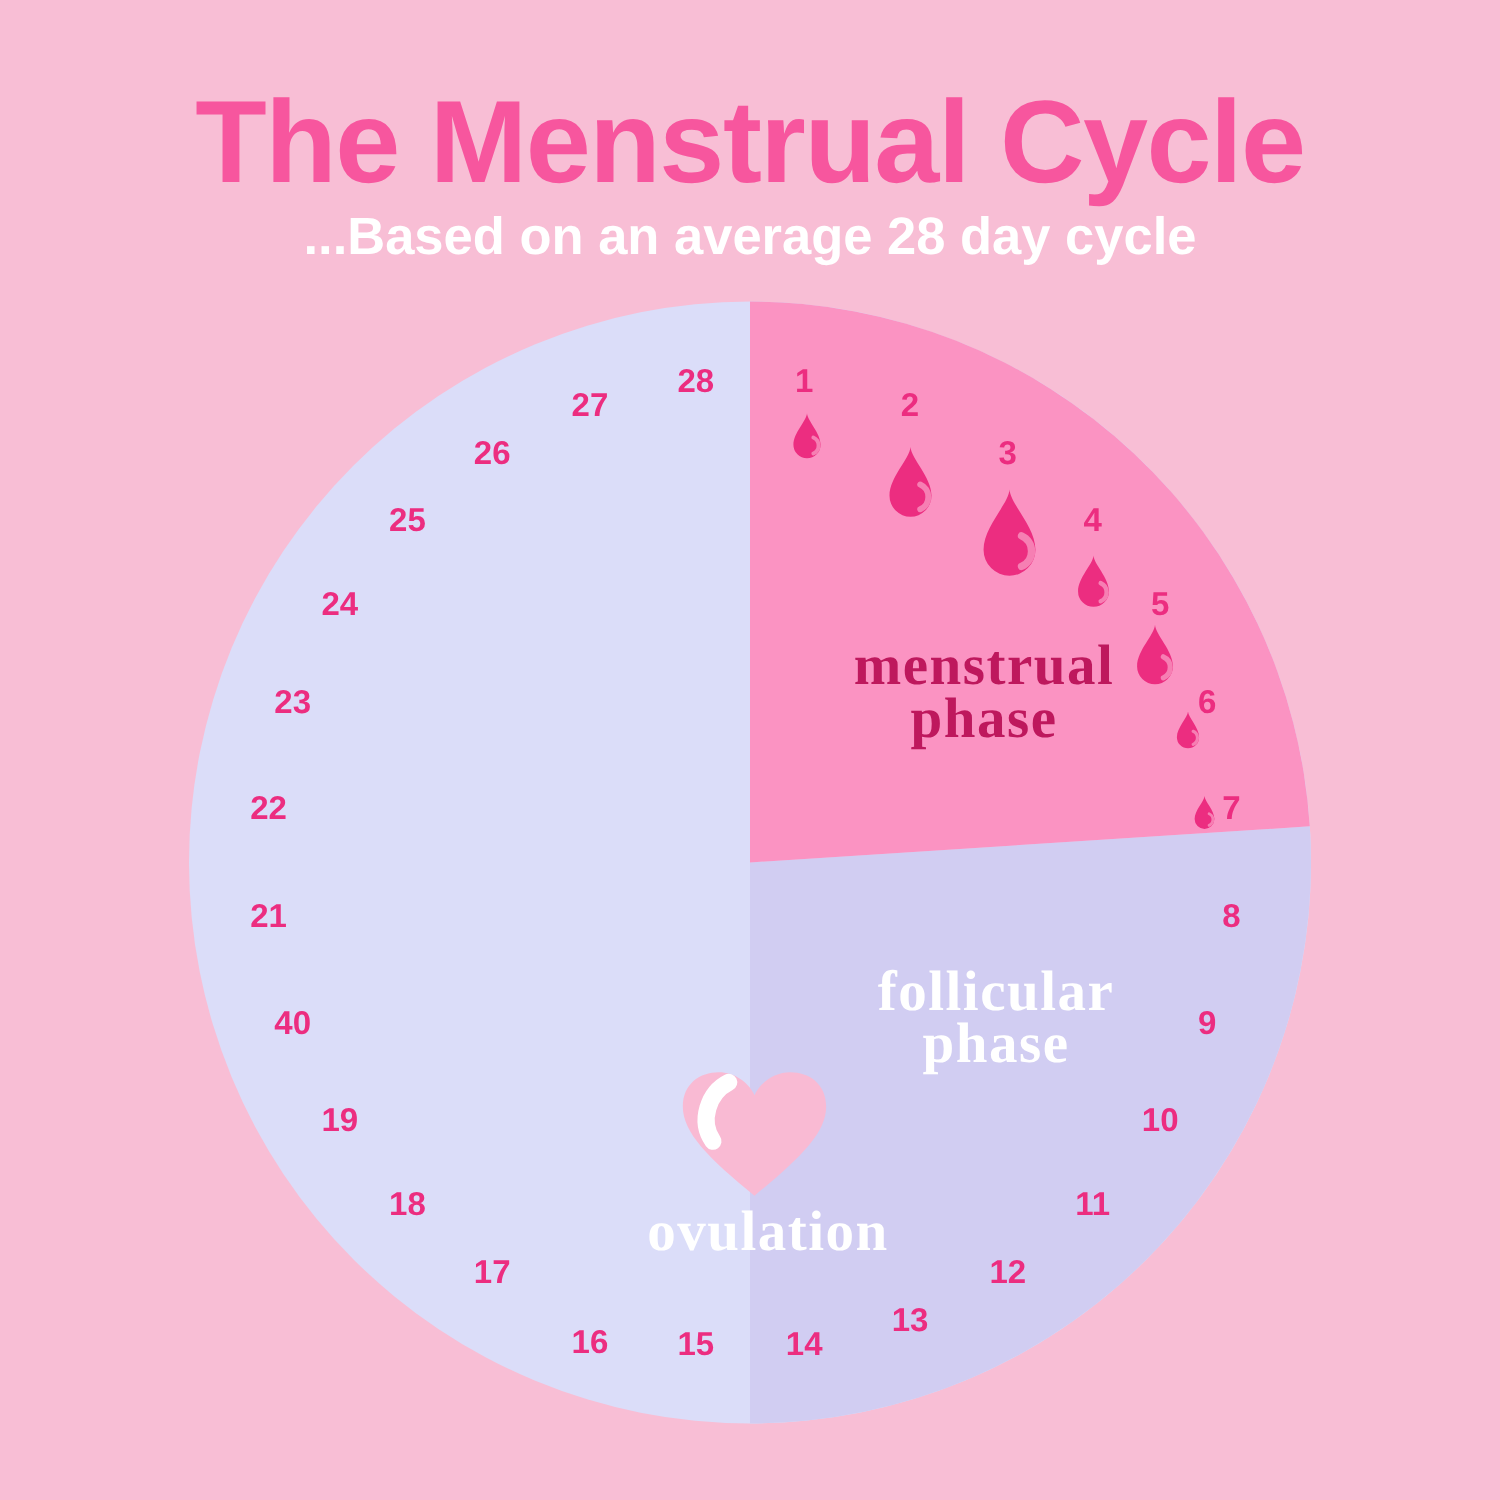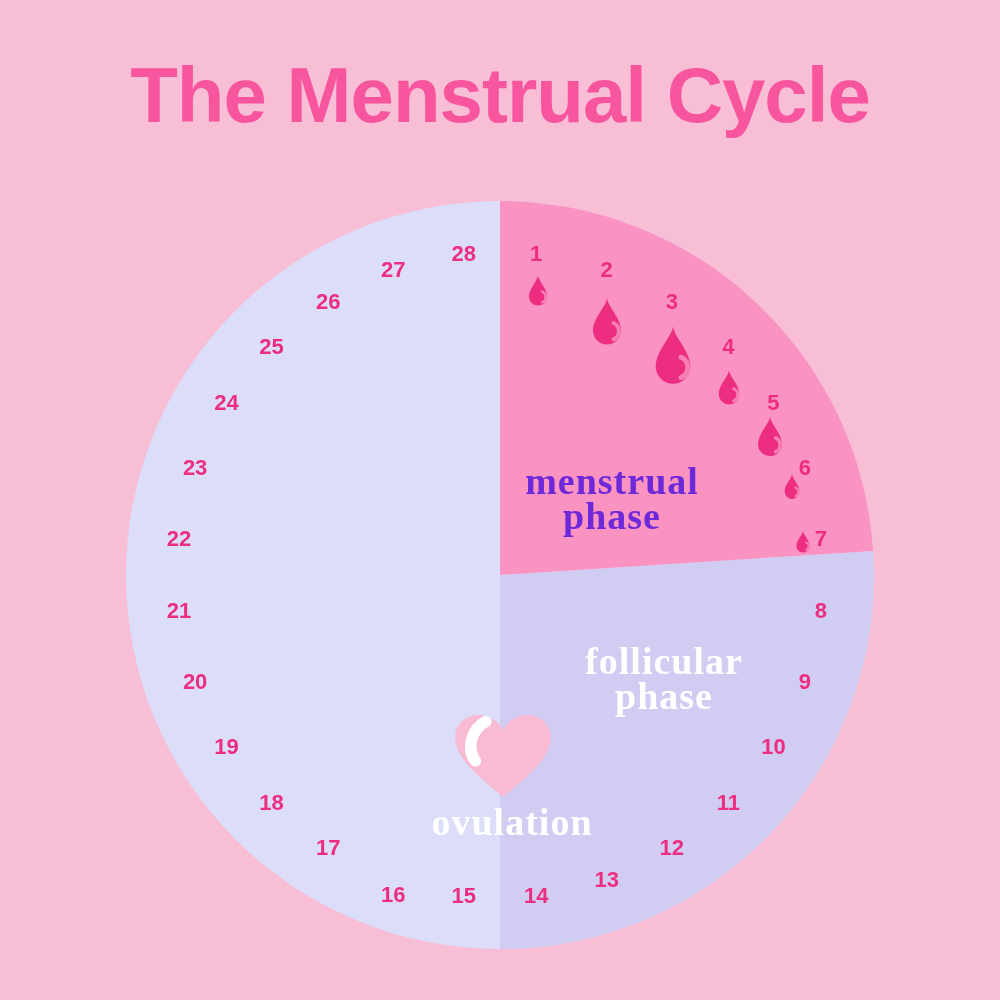--- a/index.html
+++ b/index.html
@@ -28,33 +28,34 @@
   }
   .drop{transform:translate(-50%,-50%);}
   svg{display:block;}
 </style>
 </head>
 <body style="background: rgb(248, 190, 213);">
 
 <div class="canvas" id="canvas" style="background: rgb(248, 190, 213);">
 
   <div class="abs center page-title" id="title" style="color: rgb(247, 86, 158);">The Menstrual Cycle</div>
+  <div class="abs center page-subtitle" id="subtitle" style="color: rgb(255, 255, 255);">...Based on an average 28 day cycle</div>
 
   <svg class="abs" style="left:0;top:0" width="1000" height="1000" viewBox="0 0 1000 1000">
     <circle id="sector-luteal" cx="500" cy="575" r="374" fill="#DBDDF9"></circle>
     <path id="sector-follicular" d="M500 575 L873.2 550.9 A374 374 0 0 1 500 949 Z" fill="#D1CDF2"></path>
     <path id="sector-menstrual" d="M500 575 L500 201 A374 374 0 0 1 873.2 550.9 Z" fill="#FB93C2"></path>
   </svg>
 
   <svg class="abs" style="left:451px;top:713px" width="104" height="86" viewBox="0 0 104 90">
     <path id="heart-shape" d="M52 88 C20 62 2 44 2 26 C2 10 14 2 27 2 C38 2 48 9 52 18 C56 9 66 2 77 2 C90 2 102 10 102 26 C102 44 84 62 52 88 Z" fill="#F9BAD3"></path>
     <path id="heart-shine" d="M34 9 C20 16 13 36 23 50" fill="none" stroke-width="12" stroke-linecap="round" stroke="#FFFFFF"></path>
   </svg>
 
-  <div class="abs center phase-label" style="left: 612px; top: 462px; color: #6d28d9; margin-top: 37px;">
+  <div class="abs center phase-label" style="left: 656px; top: 462px; color: #be185d;">
     <span>menstrual</span>
     <span>phase</span>
   </div>
   <div class="abs center phase-label" style="left: 664px; top: 679px; color: rgb(255, 255, 255);">
     <span>follicular</span>
     <span>phase</span>
   </div>
   <div class="abs center phase-label" style="left: 512px; top: 822px; color: rgb(255, 255, 255);">ovulation</div>
 
   <div class="abs" style="left:0;top:0" id="drops-layer">
@@ -100,21 +101,21 @@
       <div class="abs day-num" style="left: 773.492px; top: 746.846px; color: rgb(236, 45, 128);">10</div>
       <div class="abs day-num" style="left: 728.395px; top: 803.395px; color: rgb(236, 45, 128);">11</div>
       <div class="abs day-num" style="left: 671.846px; top: 848.492px; color: rgb(236, 45, 128);">12</div>
       <div class="abs day-num" style="left: 606.68px; top: 879.874px; color: rgb(236, 45, 128);">13</div>
       <div class="abs day-num" style="left: 536.165px; top: 895.969px; color: rgb(236, 45, 128);">14</div>
       <div class="abs day-num" style="left: 463.835px; top: 895.969px; color: rgb(236, 45, 128);">15</div>
       <div class="abs day-num" style="left: 393.32px; top: 879.874px; color: rgb(236, 45, 128); margin-top: 15px;">16</div>
       <div class="abs day-num" style="left: 328.154px; top: 848.492px; color: rgb(236, 45, 128);">17</div>
       <div class="abs day-num" style="left: 271.605px; top: 803.395px; color: rgb(236, 45, 128);">18</div>
       <div class="abs day-num" style="left: 226.508px; top: 746.846px; color: rgb(236, 45, 128);">19</div>
-      <div class="abs day-num" style="left: 195.126px; top: 681.68px; color: rgb(236, 45, 128);">20</div>
+      <div class="abs day-num" style="left: 195.126px; top: 681.68px; color: rgb(236, 45, 128);">40</div>
       <div class="abs day-num" style="left: 179.031px; top: 611.165px; color: rgb(236, 45, 128);">21</div>
       <div class="abs day-num" style="left: 179.031px; top: 538.835px; color: rgb(236, 45, 128);">22</div>
       <div class="abs day-num" style="left: 195.126px; top: 468.32px; color: rgb(236, 45, 128);">23</div>
       <div class="abs day-num" style="left: 226.508px; top: 403.154px; color: rgb(236, 45, 128);">24</div>
       <div class="abs day-num" style="left: 271.605px; top: 346.605px; color: rgb(236, 45, 128);">25</div>
       <div class="abs day-num" style="left: 328.154px; top: 301.508px; color: rgb(236, 45, 128);">26</div>
       <div class="abs day-num" style="left: 393.32px; top: 270.126px; color: rgb(236, 45, 128);">27</div>
       <div class="abs day-num" style="left: 463.835px; top: 254.031px; color: rgb(236, 45, 128);">28</div>
     </div>
 

